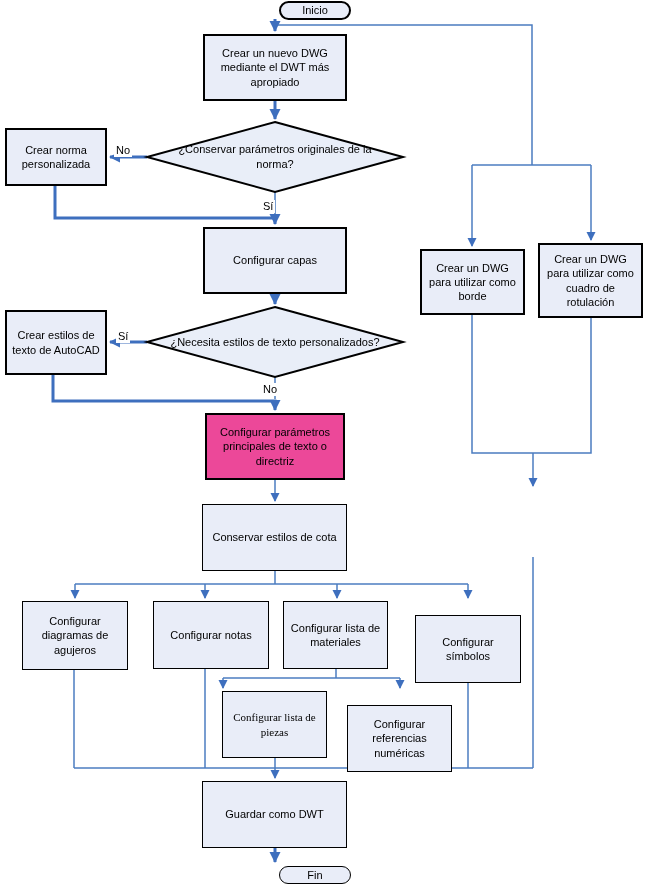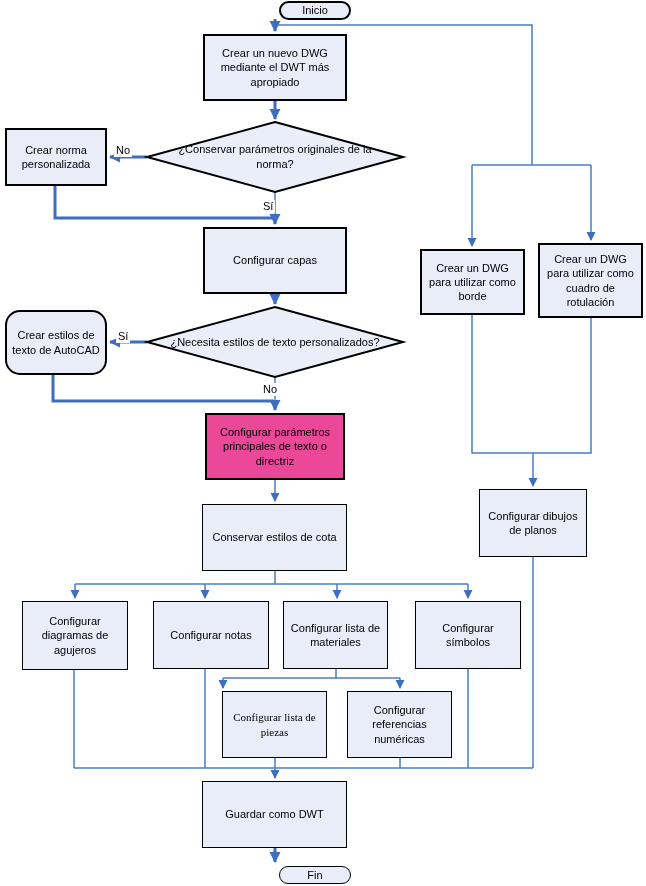--- a/index.html
+++ b/index.html
@@ -6,21 +6,21 @@
   #canvas{position:relative;width:646px;height:886px;background:#ffffff;
           font-family:"Liberation Sans", sans-serif;color:#000;overflow:hidden;}
   #wires{position:absolute;left:0;top:0;z-index:0;}
   .node{position:absolute;box-sizing:border-box;background:#e9edf8;border:2px solid #000;
         display:flex;align-items:center;justify-content:center;text-align:center;
         font-size:11px;line-height:1.3;z-index:2;padding:2px 2px;}
   .b1{border-width:1px;}
   .stadium{border-radius:10px;padding:0;margin-left:40px;}
   .stadium.b1{border-width:1px;}
   .yellow{background:#ec4899;}
-  .narrow{padding:0 14px;}
+  .narrow{padding:0 14px;margin-top:14px;}
   .dtext{position:absolute;display:flex;align-items:center;justify-content:center;
          text-align:center;font-size:11px;line-height:1.35;z-index:2;}
   .elabel{position:absolute;font-size:11px;background:#fff;padding:0 2px;z-index:3;line-height:13px;}
   .tk{stroke:#3e6fbe;stroke-width:3;fill:none;}
   .tn{stroke:#4b7cc0;stroke-width:1.5;fill:none;}
   .dm{fill:#e9eef8;stroke:#000;stroke-width:2;}
   .ah{fill:#3e6fbe;}
 </style>
 </head>
 <body>
@@ -82,36 +82,35 @@
   </svg>
 
   <div class="node stadium" style="left:239px;top:1px;width:72px;height:19px;">Inicio</div>
   <div class="node stadium b1" style="left:239px;top:866px;width:72px;height:18px;">Fin</div>
 
   <div class="node" style="left:203px;top:34px;width:144px;height:67px;">Crear un nuevo DWG mediante el DWT más apropiado</div>
   <div class="dtext" style="left:160px;top:131px;width:230px;height:52px;">¿Conservar parámetros originales de la norma?</div>
   <div class="node" style="left:5px;top:128px;width:102px;height:58px;">Crear norma personalizada</div>
   <div class="node" style="left:203px;top:227px;width:144px;height:67px;">Configurar capas</div>
   <div class="dtext" style="left:160px;top:316px;width:230px;height:52px;">¿Necesita estilos de texto personalizados?</div>
-  <div class="node" style="left:5px;top:310px;width:102px;height:65px;border-radius:15px;">Crear estilos de texto de AutoCAD</div>
+  <div class="node" style="left:5px;top:310px;width:102px;height:65px;">Crear estilos de texto de AutoCAD</div>
   <div class="node yellow" style="left:205px;top:413px;width:140px;height:67px;">Configurar parámetros principales de texto o directriz</div>
   <div class="node b1" style="left:202px;top:504px;width:145px;height:67px;">Conservar estilos de cota</div>
 
   <div class="node b1" style="left:22px;top:601px;width:106px;height:69px;">Configurar diagramas de agujeros</div>
   <div class="node b1" style="left:153px;top:601px;width:116px;height:68px;text-align:center;">Configurar notas</div>
   <div class="node b1" style="left:283px;top:601px;width:105px;height:68px;">Configurar lista de materiales</div>
   <div class="node b1 narrow" style="left:415px;top:601px;width:106px;height:68px;">Configurar símbolos</div>
 
   <div class="node b1" style="left:222px;top:691px;width:105px;height:67px;font-family:Liberation Serif, serif;">Configurar lista de piezas</div>
   <div class="node b1 narrow" style="left:347px;top:691px;width:105px;height:67px;">Configurar referencias numéricas</div>
 
   <div class="node b1" style="left:202px;top:781px;width:145px;height:67px;">Guardar como DWT</div>
 
   <div class="node" style="left:420px;top:249px;width:105px;height:66px;">Crear un DWG para utilizar como borde</div>
   <div class="node" style="left:538px;top:243px;width:105px;height:75px;">Crear un DWG para utilizar como cuadro de rotulación</div>
-  <div class="node b1" style="left:479px;top:489px;width:108px;height:68px;">Configurar dibujos de planos</div>
 
   <div class="elabel" style="left:114px;top:144px;">No</div>
   <div class="elabel" style="left:261px;top:200px;">Sí</div>
   <div class="elabel" style="left:116px;top:330px;">Sí</div>
   <div class="elabel" style="left:261px;top:383px;">No</div>
 
 </div>
 
 </body></html>

